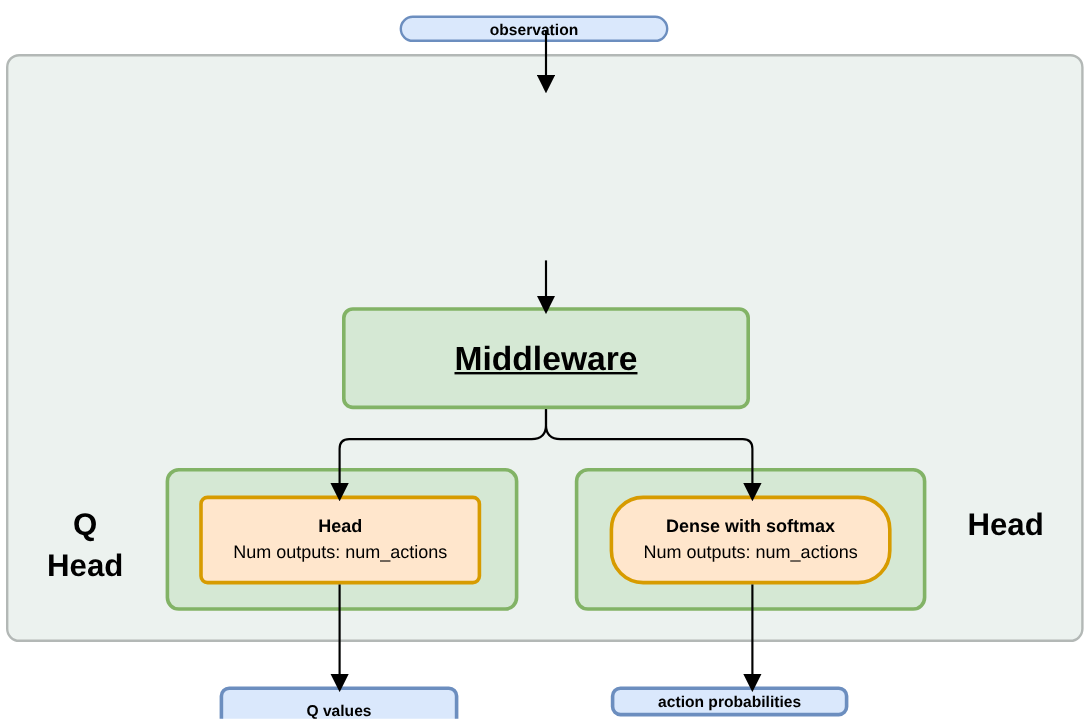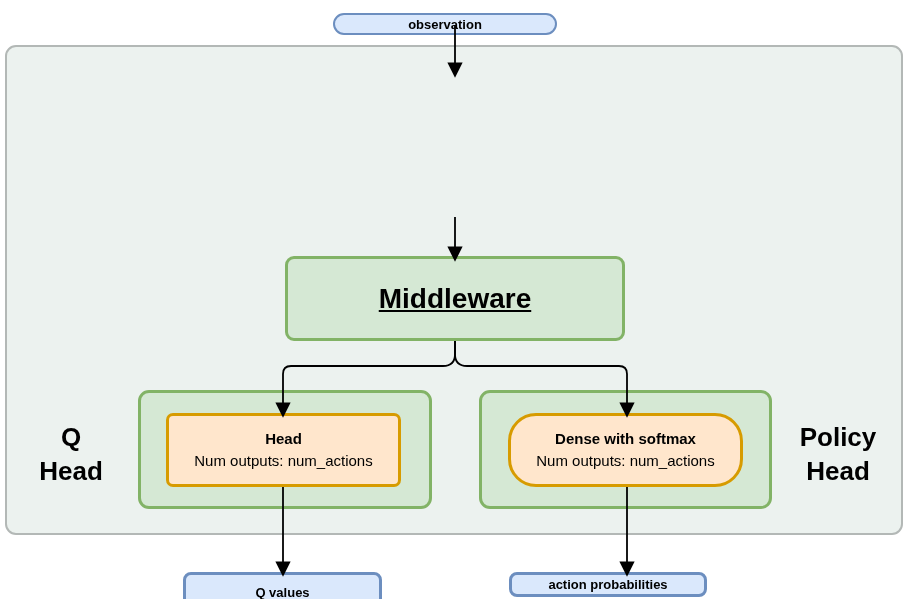--- a/index.html
+++ b/index.html
@@ -74,21 +74,20 @@
   <div class="node orange-node" id="policy-dense">
     <span class="t">Dense with softmax</span>
     <span>Num outputs: num_actions</span>
   </div>
 
   <div class="side-label" id="q-head-label">
     <div>Q</div>
     <div>Head</div>
   </div>
   <div class="side-label" id="policy-head-label">
-    <div>Policy</div>
     <div>Head</div>
   </div>
 
   <div class="node blue-node thick" id="q-values">
     <span>Q values</span>
   </div>
   <div class="node blue-node thick" id="action-probabilities">
     <span>action probabilities</span>
   </div>
 

